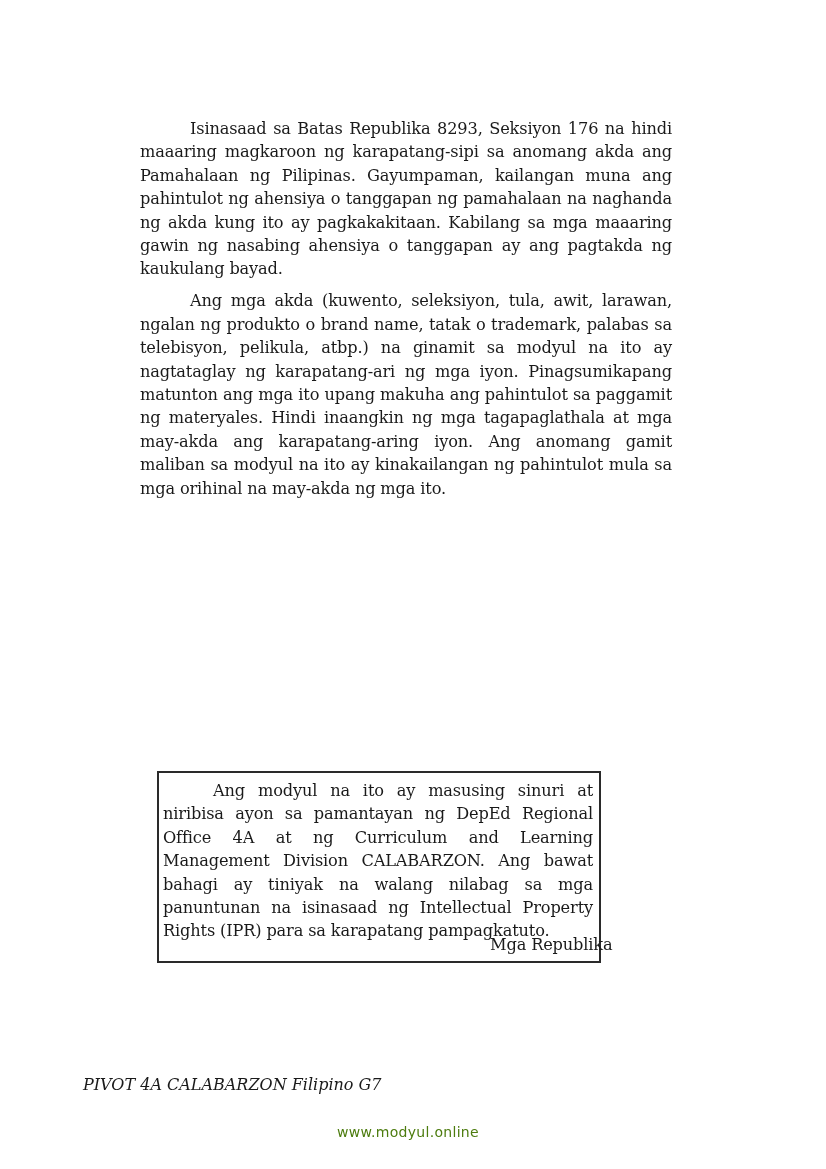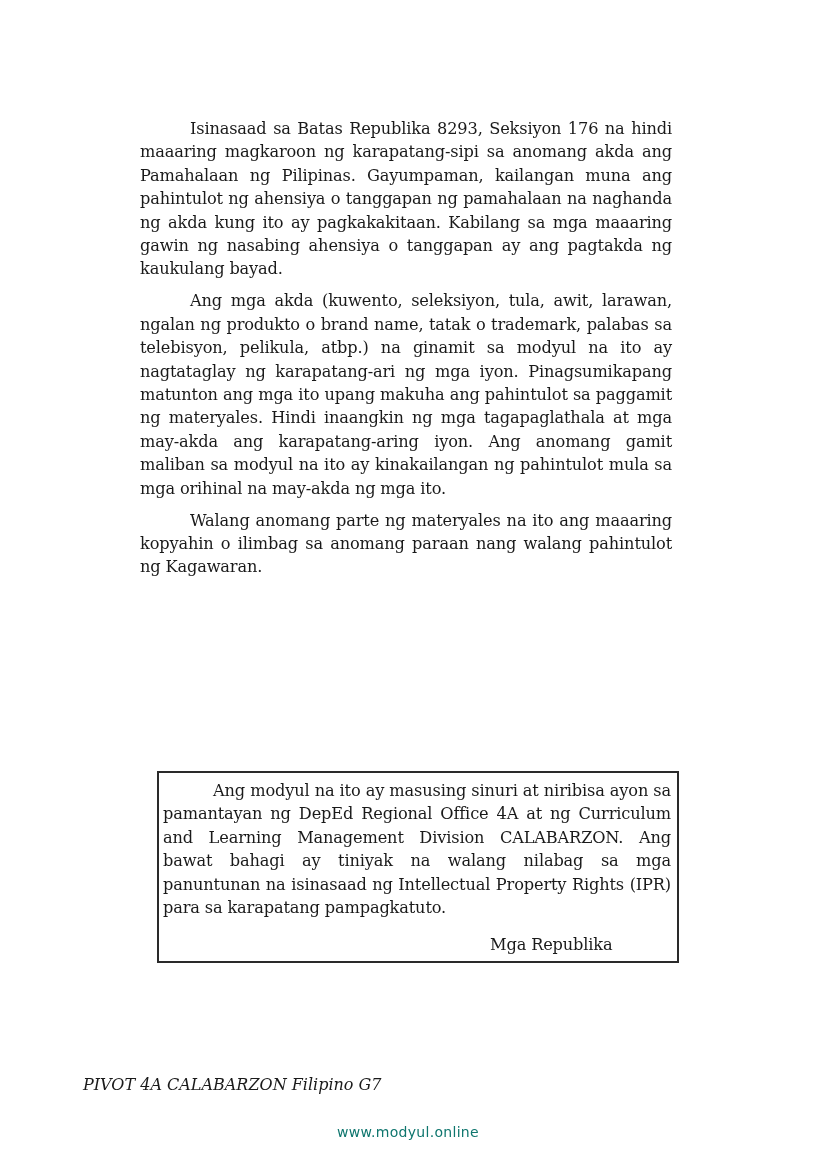--- a/index.html
+++ b/index.html
@@ -23,21 +23,21 @@
       text-align: justify;
     }
     .body-text p {
       margin: 0 0 8.5px 0;
       text-indent: 50px;
     }
     .review-box {
       position: absolute;
       left: 157px;
       top: 771px;
-      width: 522px;
+      width: 444px;
       height: 192px;
       border: 2px solid #2a2a2a;
       box-sizing: border-box;
       padding: 6px 6px 0 4px;
       font-size: 16.2px;
       line-height: 23.4px;
       letter-spacing: -0.15px;
     }
     .review-box p {
       margin: 0;
@@ -57,34 +57,33 @@
       font-size: 16px;
       font-style: italic;
       white-space: nowrap;
     }
     .watermark {
       position: absolute;
       left: 337px;
       top: 1124px;
       font-family: "DejaVu Sans", "Liberation Sans", sans-serif;
       font-size: 14px;
-      color: #0f766e;
+      color: #4d7c0f;
       letter-spacing: 0.3px;
       white-space: nowrap;
     }
   </style>
 </head>
 <body>
 
 <div class="page">
 
   <div class="body-text">
     <p>Isinasaad sa Batas Republika 8293, Seksiyon 176 na hindi maaaring magkaroon ng karapatang-sipi sa anomang akda ang Pamahalaan ng Pilipinas. Gayumpaman, kailangan muna ang pahintulot ng ahensiya o tanggapan ng pamahalaan na naghanda ng akda kung ito ay pagkakakitaan. Kabilang sa mga maaaring gawin ng nasabing ahensiya o tanggapan ay ang pagtakda ng kaukulang bayad.</p>
     <p>Ang mga akda (kuwento, seleksiyon, tula, awit, larawan, ngalan ng produkto o brand name, tatak o trademark, palabas sa telebisyon, pelikula, atbp.) na ginamit sa modyul na ito ay nagtataglay ng karapatang-ari ng mga iyon. Pinagsumikapang matunton ang mga ito upang makuha ang pahintulot sa paggamit ng materyales. Hindi inaangkin ng mga tagapaglathala at mga may-akda ang karapatang-aring iyon. Ang anomang gamit maliban sa modyul na ito ay kinakailangan ng pahintulot mula sa mga orihinal na may-akda ng mga ito.</p>
-    <p>Walang anomang parte ng materyales na ito ang maaaring kopyahin o ilimbag sa anomang paraan nang walang pahintulot ng Kagawaran.</p>
   </div>
 
   <div class="review-box">
     <p>Ang modyul na ito ay masusing sinuri at niribisa ayon sa pamantayan ng DepEd Regional Office 4A at ng Curriculum and Learning Management Division CALABARZON. Ang bawat bahagi ay tiniyak na walang nilabag sa mga panuntunan na isinasaad ng Intellectual Property Rights (IPR) para sa karapatang pampagkatuto.</p>
     <div class="signature">Mga Republika</div>
   </div>
 
   <div class="footer-label">PIVOT 4A CALABARZON  Filipino G7</div>
 
   <div class="watermark">www.modyul.online</div>

